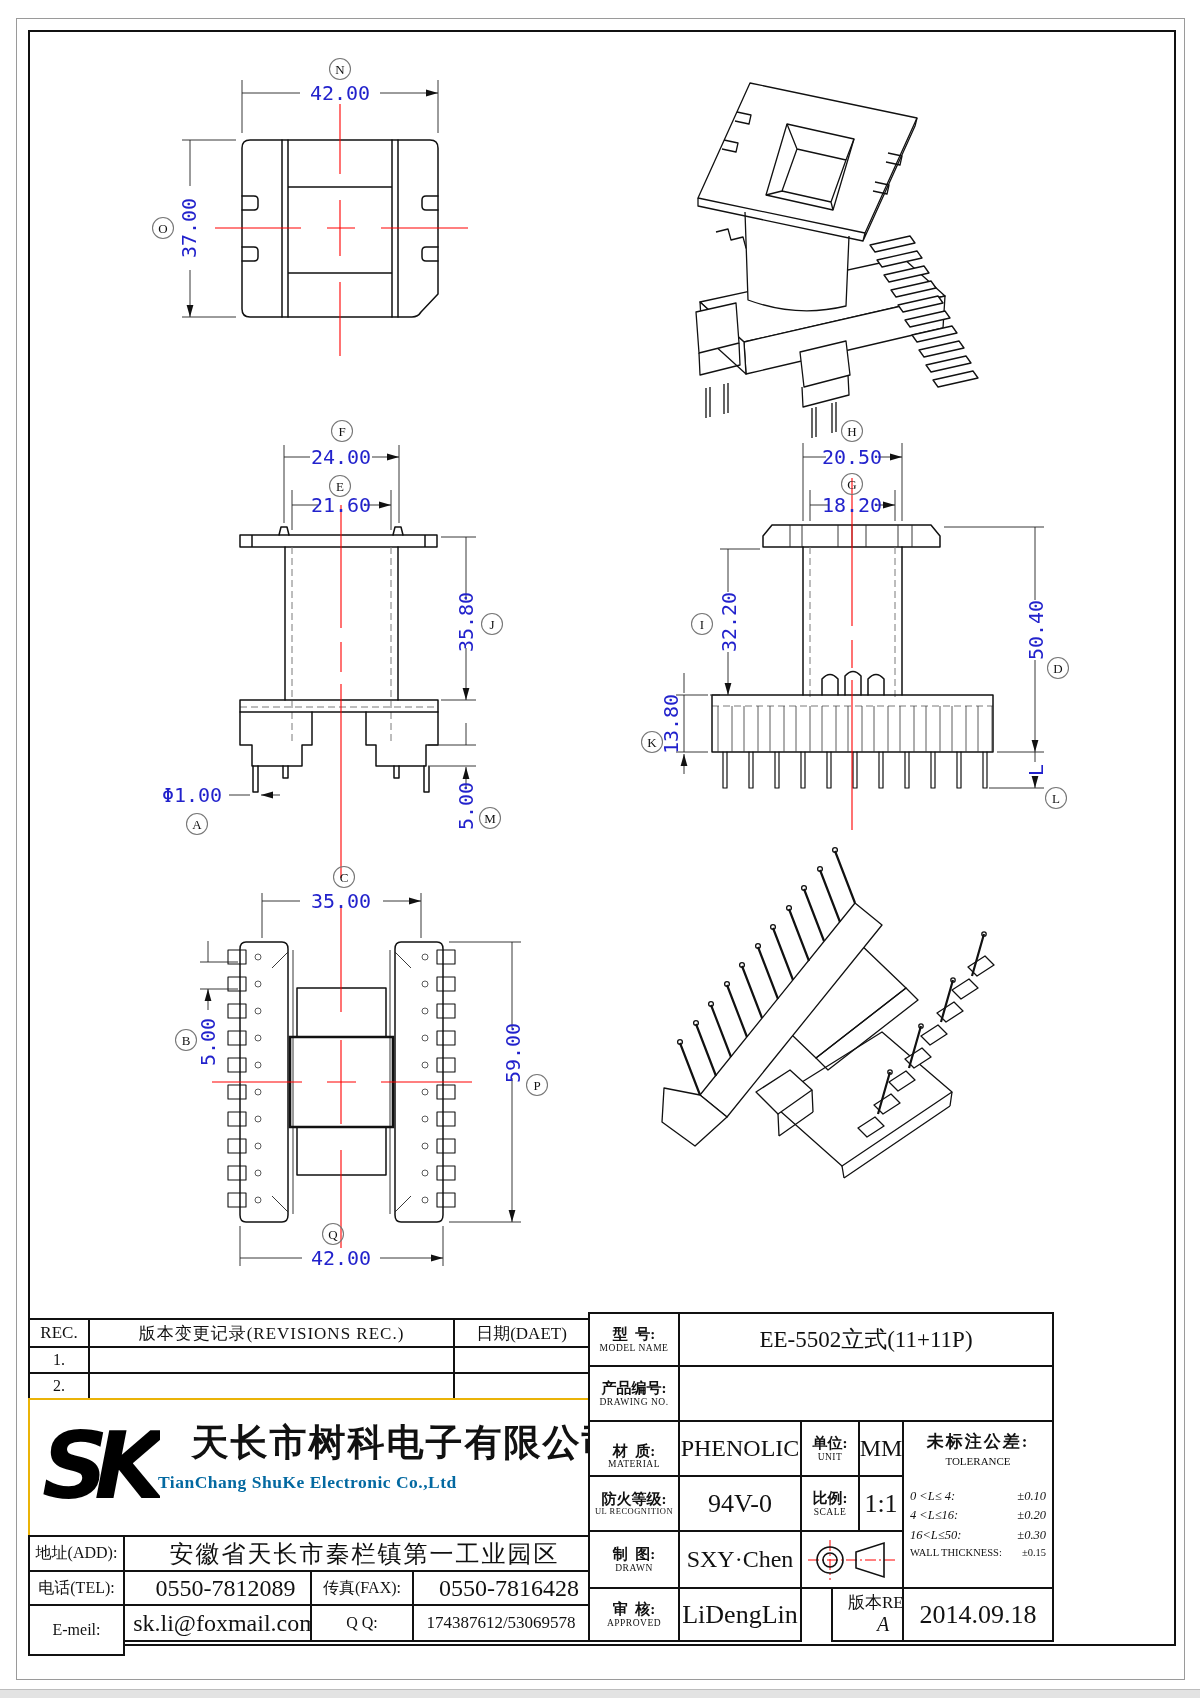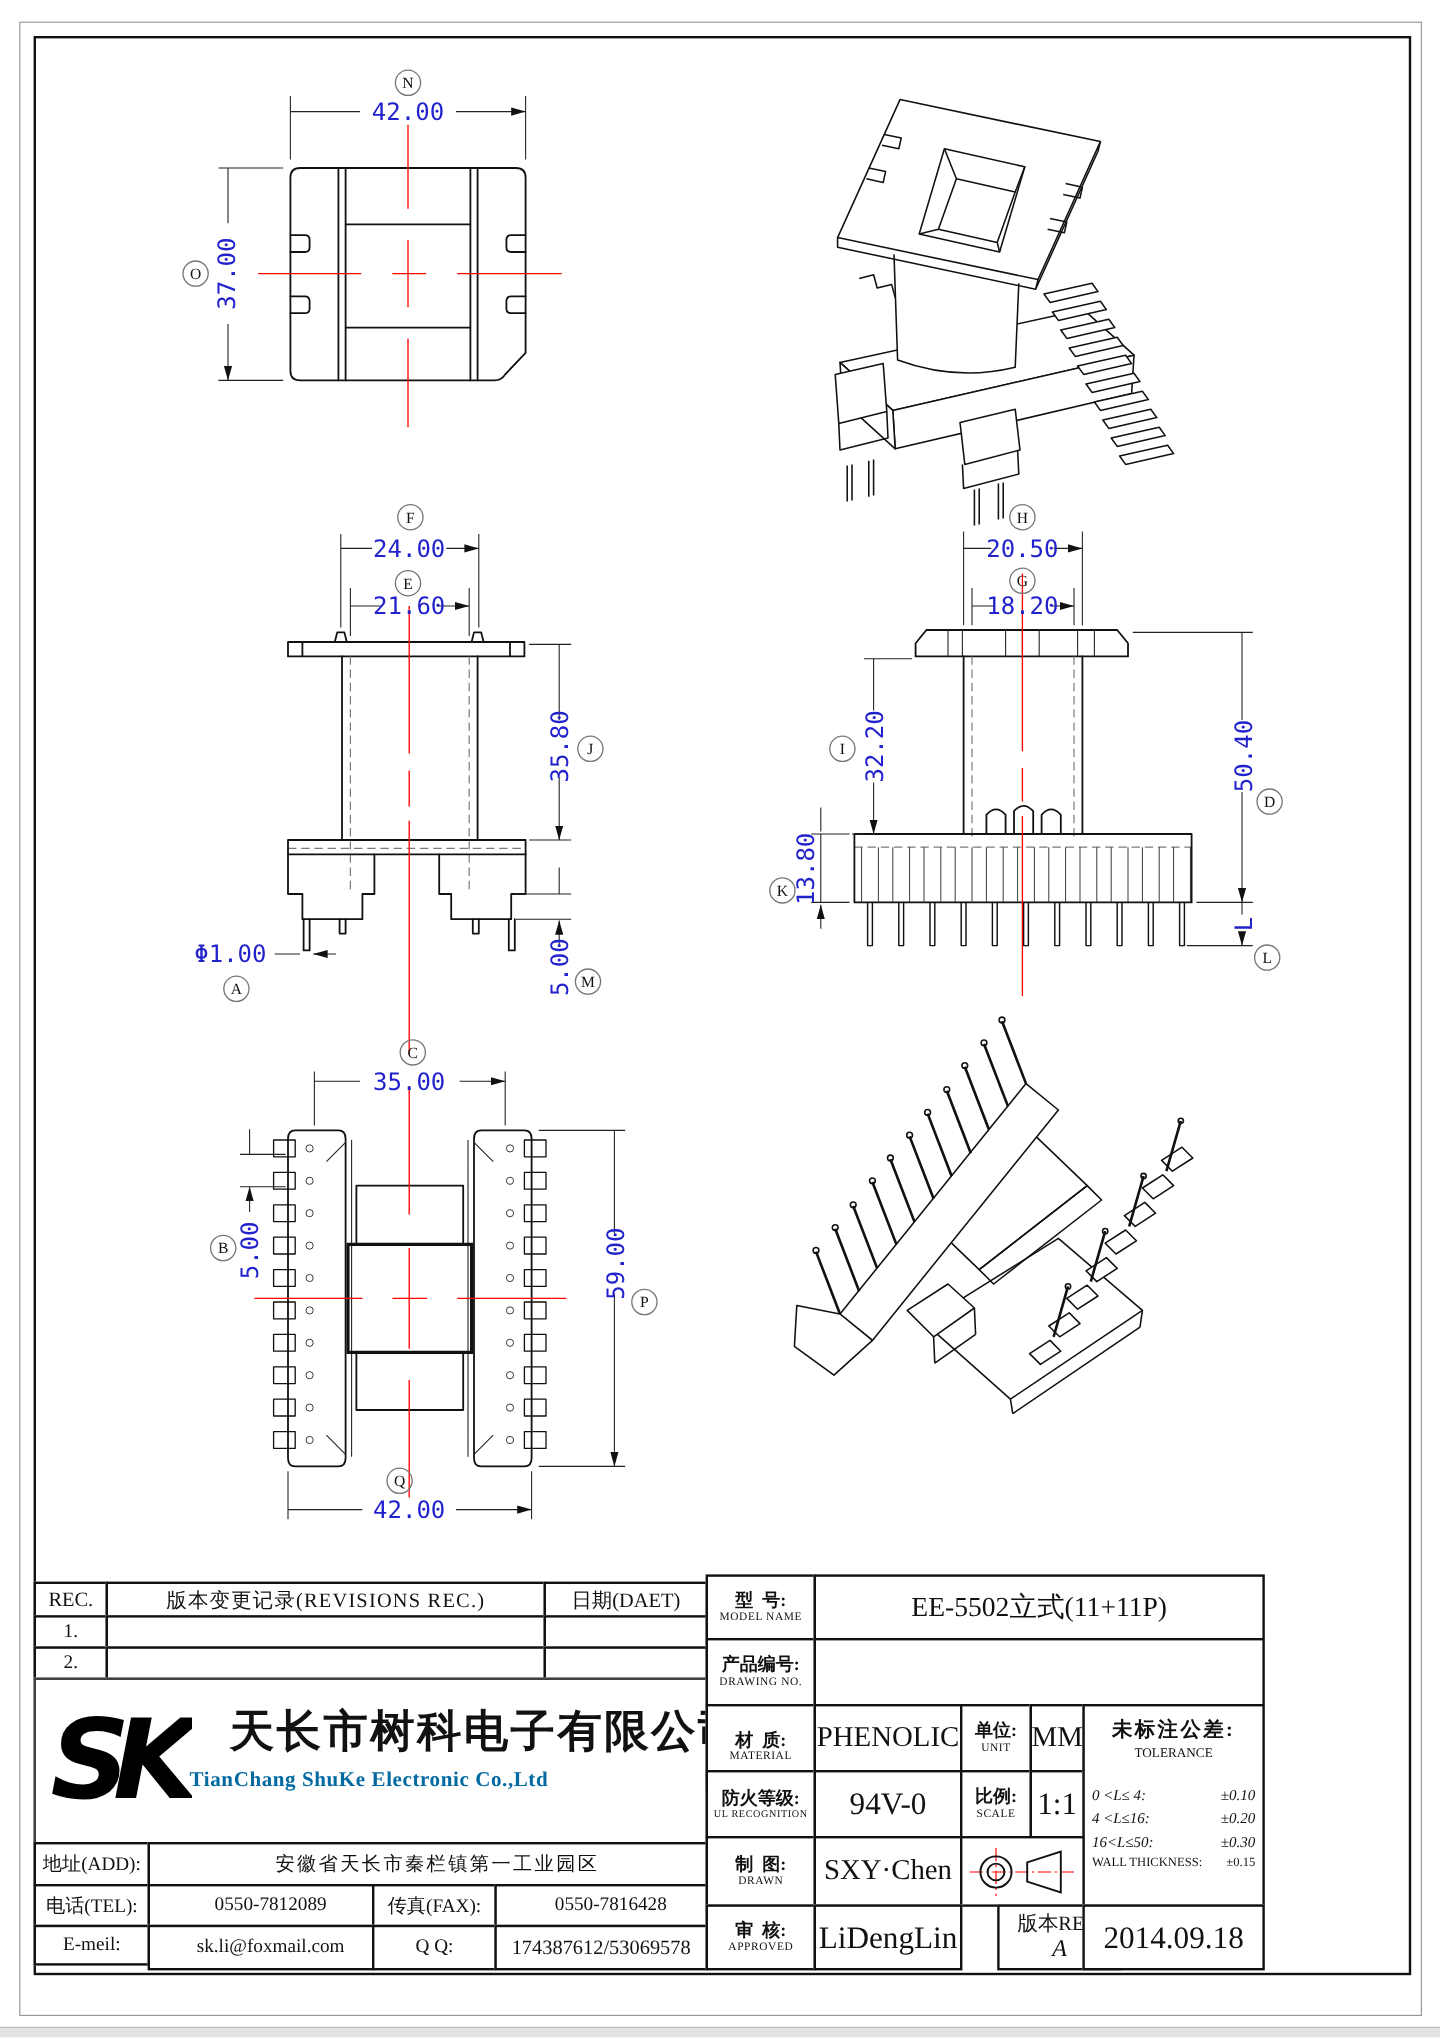--- a/index.html
+++ b/index.html
@@ -24,31 +24,31 @@
   .isoln{stroke:#111;stroke-width:1.3;fill:none;stroke-linejoin:round;}
   .pin2{stroke:#111;stroke-width:2.2;fill:none;}
   
   .cell{position:absolute;border:2px solid #111;box-sizing:border-box;background:#fff;
         display:flex;align-items:center;justify-content:center;color:#111;}
   .cell.lab{flex-direction:column;line-height:1.1;text-align:center;}
   .cn{font-size:15px;font-weight:bold;white-space:pre;}
   .en{font-size:9.5px;letter-spacing:0.5px;}
   .t16{font-size:16px;}
   .t17{font-size:17px;}
-  .t20{font-size:16px;padding-left:16px;}
+  .t20{font-size:24px;padding-left:16px;}
   .t23{font-size:23px;}
   .t24{font-size:24px;}
   .t26{font-size:26px;}
   .tolbox{flex-direction:column;justify-content:flex-start;padding-top:8px;}
   .tol-title{font-size:17px;font-weight:bold;letter-spacing:2px;}
   .tol-sub{font-size:11px;margin-top:2px;}
   .tol-rows{width:92%;margin-top:20px;}
   .tol-row{display:flex;justify-content:space-between;font-style:italic;font-size:12.5px;line-height:1.55;}
   .tol-row:last-child{font-style:normal;font-size:10.5px;}
-  .company-box{position:absolute;left:28px;top:1398px;width:562px;height:139px;border:2px solid #404040;
+  .company-box{position:absolute;left:28px;top:1398px;width:562px;height:139px;border:2px solid #eab308;
         box-sizing:border-box;background:#fff;}
   .logo{position:absolute;left:10px;top:20px;}
   .cname{position:absolute;left:128px;top:18px;width:430px;text-align:center;
         font-family:"Liberation Sans",sans-serif;font-weight:bold;font-size:37px;letter-spacing:2px;color:#111;margin-left:33px;}
   .cname-en{position:absolute;left:128px;top:72px;width:430px;
         font-family:"Liberation Serif",serif;font-size:17.5px;letter-spacing:0.5px;color:#0369a1;font-weight:bold;}
   .bottombar{position:absolute;left:0;top:1689px;width:1200px;height:9px;background:#e3e3e3;border-top:1px solid #bcbcbc;}
 </style>
 </head>
 <body>
@@ -298,21 +298,21 @@
     <div class="cname">天长市树科电子有限公司</div>
     <div class="cname-en">TianChang ShuKe Electronic Co.,Ltd</div>
   </div>
 
   <div class="cell t16" style="left:28px;top:1535px;width:97px;height:37px;">地址(ADD):</div>
   <div class="cell t20" style="left:123px;top:1535px;width:467px;height:37px;letter-spacing:2px;">安徽省天长市秦栏镇第一工业园区</div>
   <div class="cell t16" style="left:28px;top:1570px;width:97px;height:36px;">电话(TEL):</div>
   <div class="cell t20" style="left:123px;top:1570px;width:189px;height:36px;">0550-7812089</div>
   <div class="cell t16" style="left:310px;top:1570px;width:104px;height:36px;">传真(FAX):</div>
   <div class="cell t20" style="left:412px;top:1570px;width:178px;height:36px;">0550-7816428</div>
-  <div class="cell t16" style="left:28px;top:1604px;width:97px;height:34px;">E-meil:</div>
+  <div class="cell t16" style="left:28px;top:1604px;width:97px;height:52px;">E-meil:</div>
   <div class="cell t20" style="left:123px;top:1604px;width:189px;height:38px;">sk.li@foxmail.com</div>
   <div class="cell t16" style="left:310px;top:1604px;width:104px;height:38px;">Q Q:</div>
   <div class="cell t17" style="left:412px;top:1604px;width:178px;height:38px;">174387612/53069578</div>
 
   <div class="cell lab" style="left:588px;top:1312px;width:92px;height:55px;">
     <span class="cn">型  号:</span>
     <span class="en">MODEL NAME</span>
   </div>
   <div class="cell t23" style="left:678px;top:1312px;width:376px;height:55px;">EE-5502立式(11+11P)</div>
 

